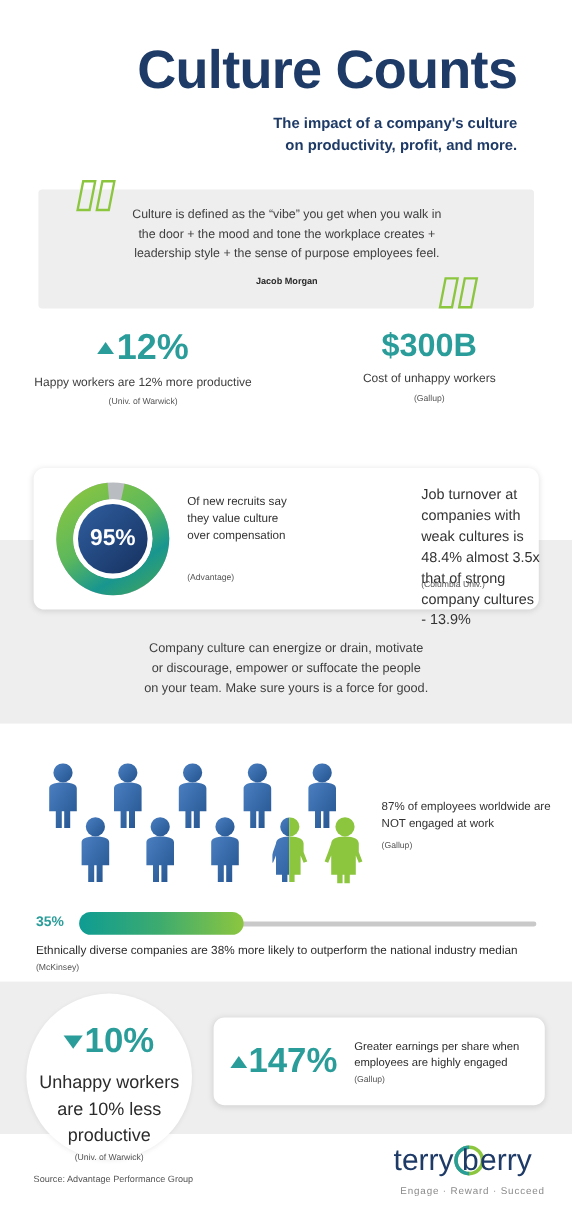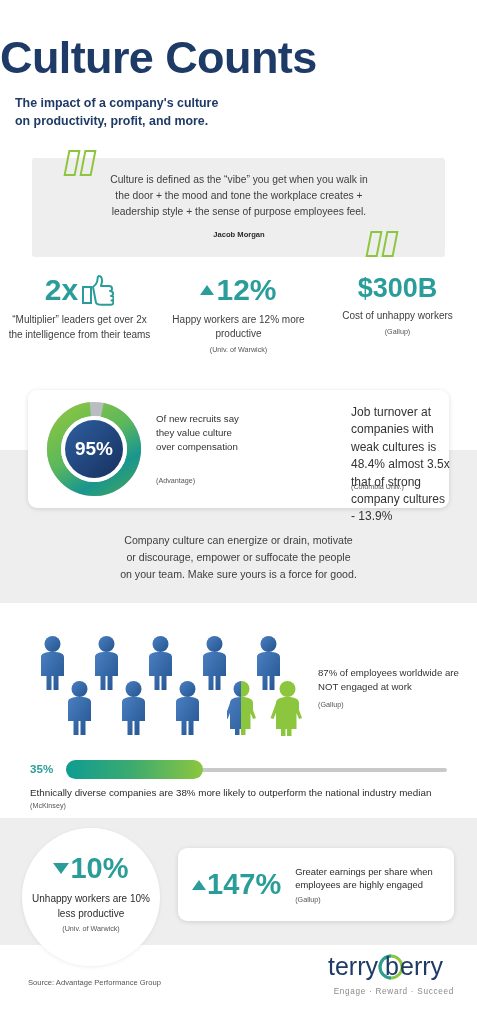--- a/index.html
+++ b/index.html
@@ -10,21 +10,21 @@
     overflow: hidden;
   }
   .page { position: relative; width: 477px; height: 1024px; background: #ffffff; }
 
   
   .band { position: absolute; left: 0; width: 477px; background: #eeeeee; }
   .band-mid { top: 450px; height: 153px; }
   .band-bot { top: 818px; height: 127px; }
 
   
-  .header { position: absolute; top: 34px; left: 0; width: 431px; text-align: left; }
+  .header { position: absolute; top: 34px; left: 0; width: 431px; text-align: right; }
   .title {
     font-size: 45px; font-weight: bold; color: #1e3a66;
     letter-spacing: -0.6px; line-height: 1.05;
   }
   .subtitle {
     margin-top: 14px; font-size: 12.4px; font-weight: bold;
     color: #1e3a66; line-height: 1.42; margin-left: 15px;
   }
 
   
@@ -113,21 +113,21 @@
   
   .circle-stat {
     position: absolute; top: 828px; left: 22px; width: 138px; height: 138px;
     background: #ffffff; border-radius: 50%; text-align: center;
     box-shadow: 0 1px 4px rgba(0,0,0,0.07);
   }
   .circle-big {
     margin-top: 26px; font-size: 29px; font-weight: bold; color: #2a9d9a;
     display: flex; align-items: center; justify-content: center; gap: 1px; line-height: 1;
   }
-  .circle-desc { margin-top: 9px; font-size: 10px; color: #2b2b2b; line-height: 1.45; }
+  .circle-desc { margin-top: 9px; font-size: 15px; color: #2b2b2b; line-height: 1.45; }
   .circle-src { margin-top: 3px; font-size: 7.2px; color: #555; }
 
   .card-eps {
     position: absolute; top: 848px; left: 178px; width: 276px; height: 73px;
     background: #ffffff; border-radius: 9px;
     box-shadow: 0 1px 5px rgba(0,0,0,0.13);
     display: flex; align-items: center; padding: 0 14px;
   }
   .eps-big {
     font-size: 29px; font-weight: bold; color: #2a9d9a; line-height: 1;
@@ -170,33 +170,20 @@
     <div class="qmark qmark-br">
       <span></span>
         <span></span>
     </div>
     <div class="quote-text">Culture is defined as the “vibe” you get when you walk in the door + the mood and tone the workplace creates + leadership style + the sense of purpose employees feel.</div>
     <div class="quote-author">Jacob Morgan</div>
   </div>
 
   <div class="stats-row">
 
-    <div class="stat">
-      <div class="stat-big">
-        <span>2x</span>
-        <svg width="34" height="32" viewBox="0 0 34 32">
-          <path d="M3 13 h8 v16 h-8 z" fill="none" stroke="#2a9d9a" stroke-width="2"></path>
-          <path d="M13 13 c0 0 3-2 4-5 c1-3 0-6 2-6 c2 0 3 2 3 5 c0 2-1 4-1 5 h8 c2 0 3 1 3 2.5 c0 1.5-1 2.5-2 2.5
-                   c2 0 3 1 3 2.5 c0 1.5-1 2.5-2 2.5 c1.6 0 2.6 1 2.6 2.3 c0 1.4-1 2.2-2.2 2.2
-                   c1.2 0 2 .9 2 2 c0 1.3-1 2.2-2.6 2.2 h-9 c-3 0-6-1-6-3 z" fill="none" stroke="#2a9d9a" stroke-width="2" stroke-linejoin="round"></path>
-        </svg>
-      </div>
-      <div class="stat-desc">“Multiplier” leaders get over 2x the intelligence from their teams</div>
-      <div class="stat-src"></div>
-    </div>
 
     <div class="stat">
       <div class="stat-big">
         <span class="tri tri-up"></span>
         <span>12%</span>
       </div>
       <div class="stat-desc">Happy workers are 12% more productive</div>
       <div class="stat-src">(Univ. of Warwick)</div>
     </div>
 

